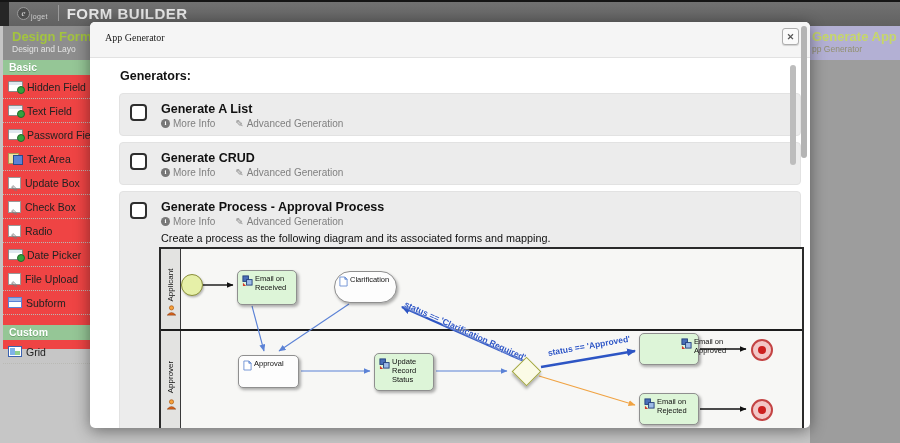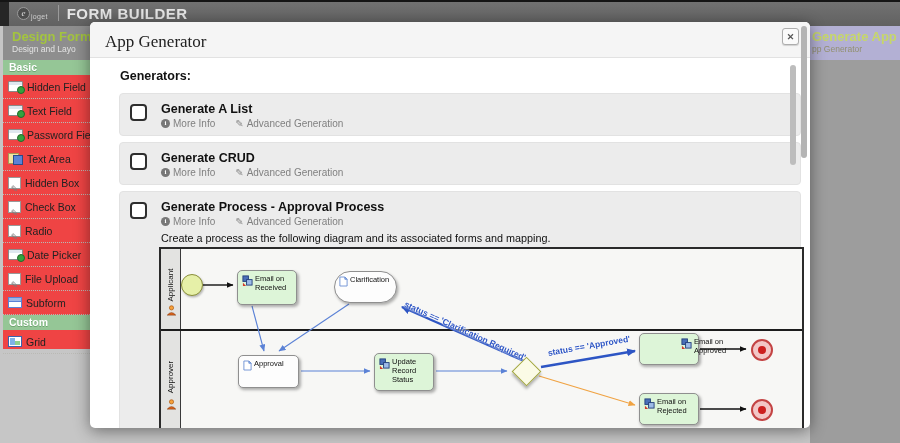--- a/index.html
+++ b/index.html
@@ -22,41 +22,41 @@
   .tab-left .tab-title { font-size:13px; font-weight:bold; color:#a3c43e; white-space:nowrap; }
   .tab-left .tab-sub { font-size:8.5px; color:#e3e3e3; white-space:nowrap; }
   .tab-right { position:absolute; left:810px; top:26px; width:90px; height:34px; background:#b3b0d4; padding:3px 0 0 2px; z-index:4; }
   .tab-right .tab-title { font-size:13px; font-weight:bold; color:#c6d66a; white-space:nowrap; }
   .tab-right .tab-sub { font-size:8.5px; color:#92906f; white-space:nowrap; }
   .right-bg { position:absolute; left:810px; top:60px; width:90px; height:383px; background:#9d9d9d; z-index:3; }
 
   
   .sidebar { position:absolute; left:3px; top:60px; width:92px; height:289px; background:#ef4444; border-right:3px solid #be185d; z-index:4; }
   .section-header { height:15px; background:#95c696; color:#fff; font-size:10.5px; font-weight:bold; padding:1px 0 0 6px; text-shadow:0 1px 0 #6fa470; }
-  .section-header.custom { }
+  .section-header.custom { margin-top:10px; }
   .pal-item { height:24px; display:flex; align-items:center; gap:4px; padding-left:5px; border-bottom:1px dotted #b9b9b4; cursor:pointer; }
   .pal-item span.lbl { font-size:10.5px; color:#222; white-space:nowrap; }
   .pic { position:relative; display:inline-block; flex:0 0 auto; }
   .ic-field { width:15px; height:11px; background:linear-gradient(#dfe7ef 0 3px,#fff 3px); border:1px solid #8a8a8a; border-radius:1px; }
   .ic-field::after { content:""; position:absolute; right:-3px; bottom:-3px; width:6px; height:6px; border-radius:50%; background:#35a23f; border:1px solid #1d6b27; }
   .ic-area { width:15px; height:12px; }
   .ic-area::before { content:""; position:absolute; left:0; top:0; width:9px; height:9px; background:#f3e3a2; border:1px solid #a89a56; }
   .ic-area::after { content:""; position:absolute; right:0; bottom:0; width:8px; height:8px; background:#5b82d6; border:1px solid #2a4a8a; }
   .ic-pencil { width:13px; height:12px; background:#fff; border:1px solid #999; text-align:center; }
   .ic-pencil::before { content:"\270E"; font-size:9px; color:#7a7a7a; line-height:11px; }
   .ic-subform { width:14px; height:11px; background:#fff; border:1px solid #5b82d6; }
   .ic-subform::before { content:""; position:absolute; left:0; top:0; right:0; height:3px; background:#9db8e8; border-bottom:1px solid #5b82d6; }
   .ic-grid { width:14px; height:11px; background:#fff; border:1px solid #3a62b0; }
   .ic-grid::before { content:""; position:absolute; left:1px; top:1px; width:5px; height:7px; background:#7fb2e8; }
   .ic-grid::after { content:""; position:absolute; right:1px; bottom:1px; width:5px; height:4px; background:#8fd08f; }
 
   
   .modal { position:absolute; left:90px; top:22px; width:720px; height:406px; background:#fff; border-radius:5px; box-shadow:0 3px 16px rgba(0,0,0,.45); z-index:10; overflow:hidden; }
   .modal-header { height:36px; background:#f5f5f5; border-bottom:1px solid #e2e2e2; }
-  .modal-title { position:absolute; left:15px; top:10px; font-family:"Liberation Serif",serif; font-size:17px; color:#222; }
+  .modal-title { position:absolute; left:15px; top:10px; font-family:"Liberation Serif",serif; font-size:10px; color:#222; }
   .modal-close { position:absolute; right:11px; top:6px; width:17px; height:17px; background:#fafafa; border:1px solid #adadad; border-radius:3px; color:#555; font-size:9px; font-weight:bold; line-height:14px; text-align:center; cursor:pointer; box-shadow:0 1px 1px rgba(0,0,0,.15); }
   .modal-body { position:absolute; left:16px; top:37px; width:720px; height:442px; overflow:hidden; }
   .generators-label { margin:10px 0 0 14px; font-size:12.5px; font-weight:bold; color:#111; }
   .gen-card { position:relative; margin:6px 0 0 13px; width:682px; background:#ececec; border:1px solid #e2e2e2; border-radius:4px; padding:8px 8px 6px 10px; }
   .gen-card.first { margin-top:10px; }
   .gen-card .row { display:flex; gap:14px; }
   .gen-checkbox { width:17px; height:17px; border:2px solid #2e2e2e; border-radius:4px; background:#fff; margin-top:2px; flex:0 0 auto; cursor:pointer; }
   .gen-title { font-size:12.5px; font-weight:bold; color:#111; }
   .gen-links { margin-top:2px; font-size:10px; color:#808080; display:flex; gap:20px; align-items:center; }
   .gen-links .lnk { display:flex; align-items:center; gap:3px; cursor:pointer; }
@@ -126,21 +126,21 @@
     <div class="pal-item">
         <span class="pic ic-field"></span>
         <span class="lbl">Password Field</span>
       </div>
     <div class="pal-item">
         <span class="pic ic-area"></span>
         <span class="lbl">Text Area</span>
       </div>
     <div class="pal-item">
         <span class="pic ic-pencil"></span>
-        <span class="lbl">Hidden Box</span>
+        <span class="lbl">Update Box</span>
       </div>
     <div class="pal-item">
         <span class="pic ic-pencil"></span>
         <span class="lbl">Check Box</span>
       </div>
     <div class="pal-item">
         <span class="pic ic-pencil"></span>
         <span class="lbl">Radio</span>
       </div>
     <div class="pal-item">

